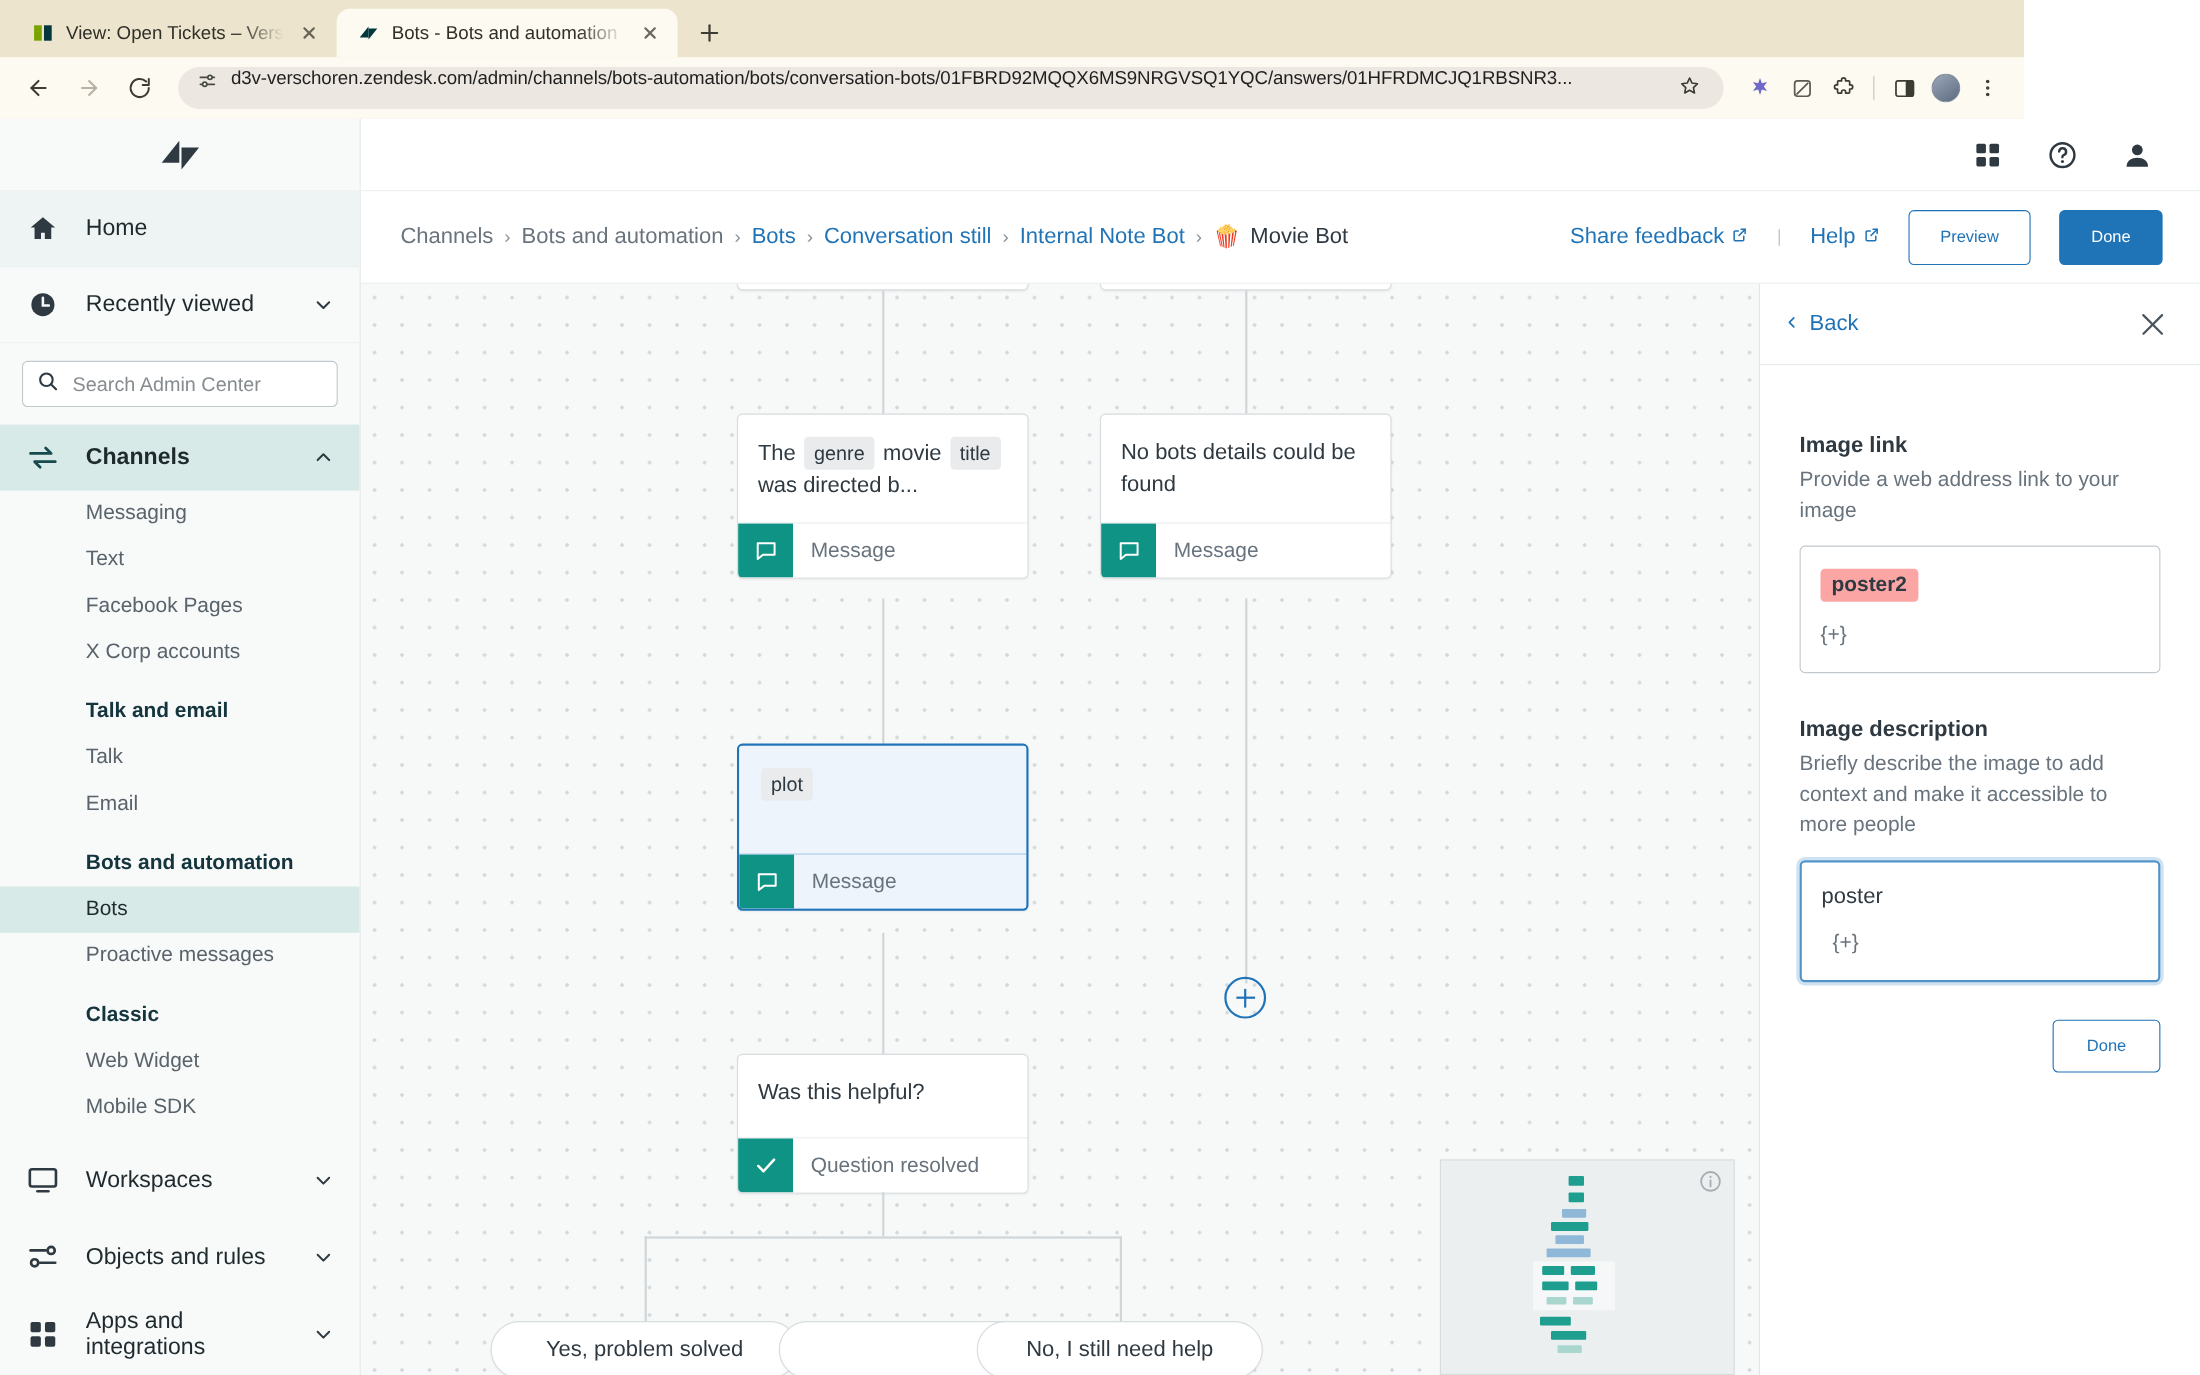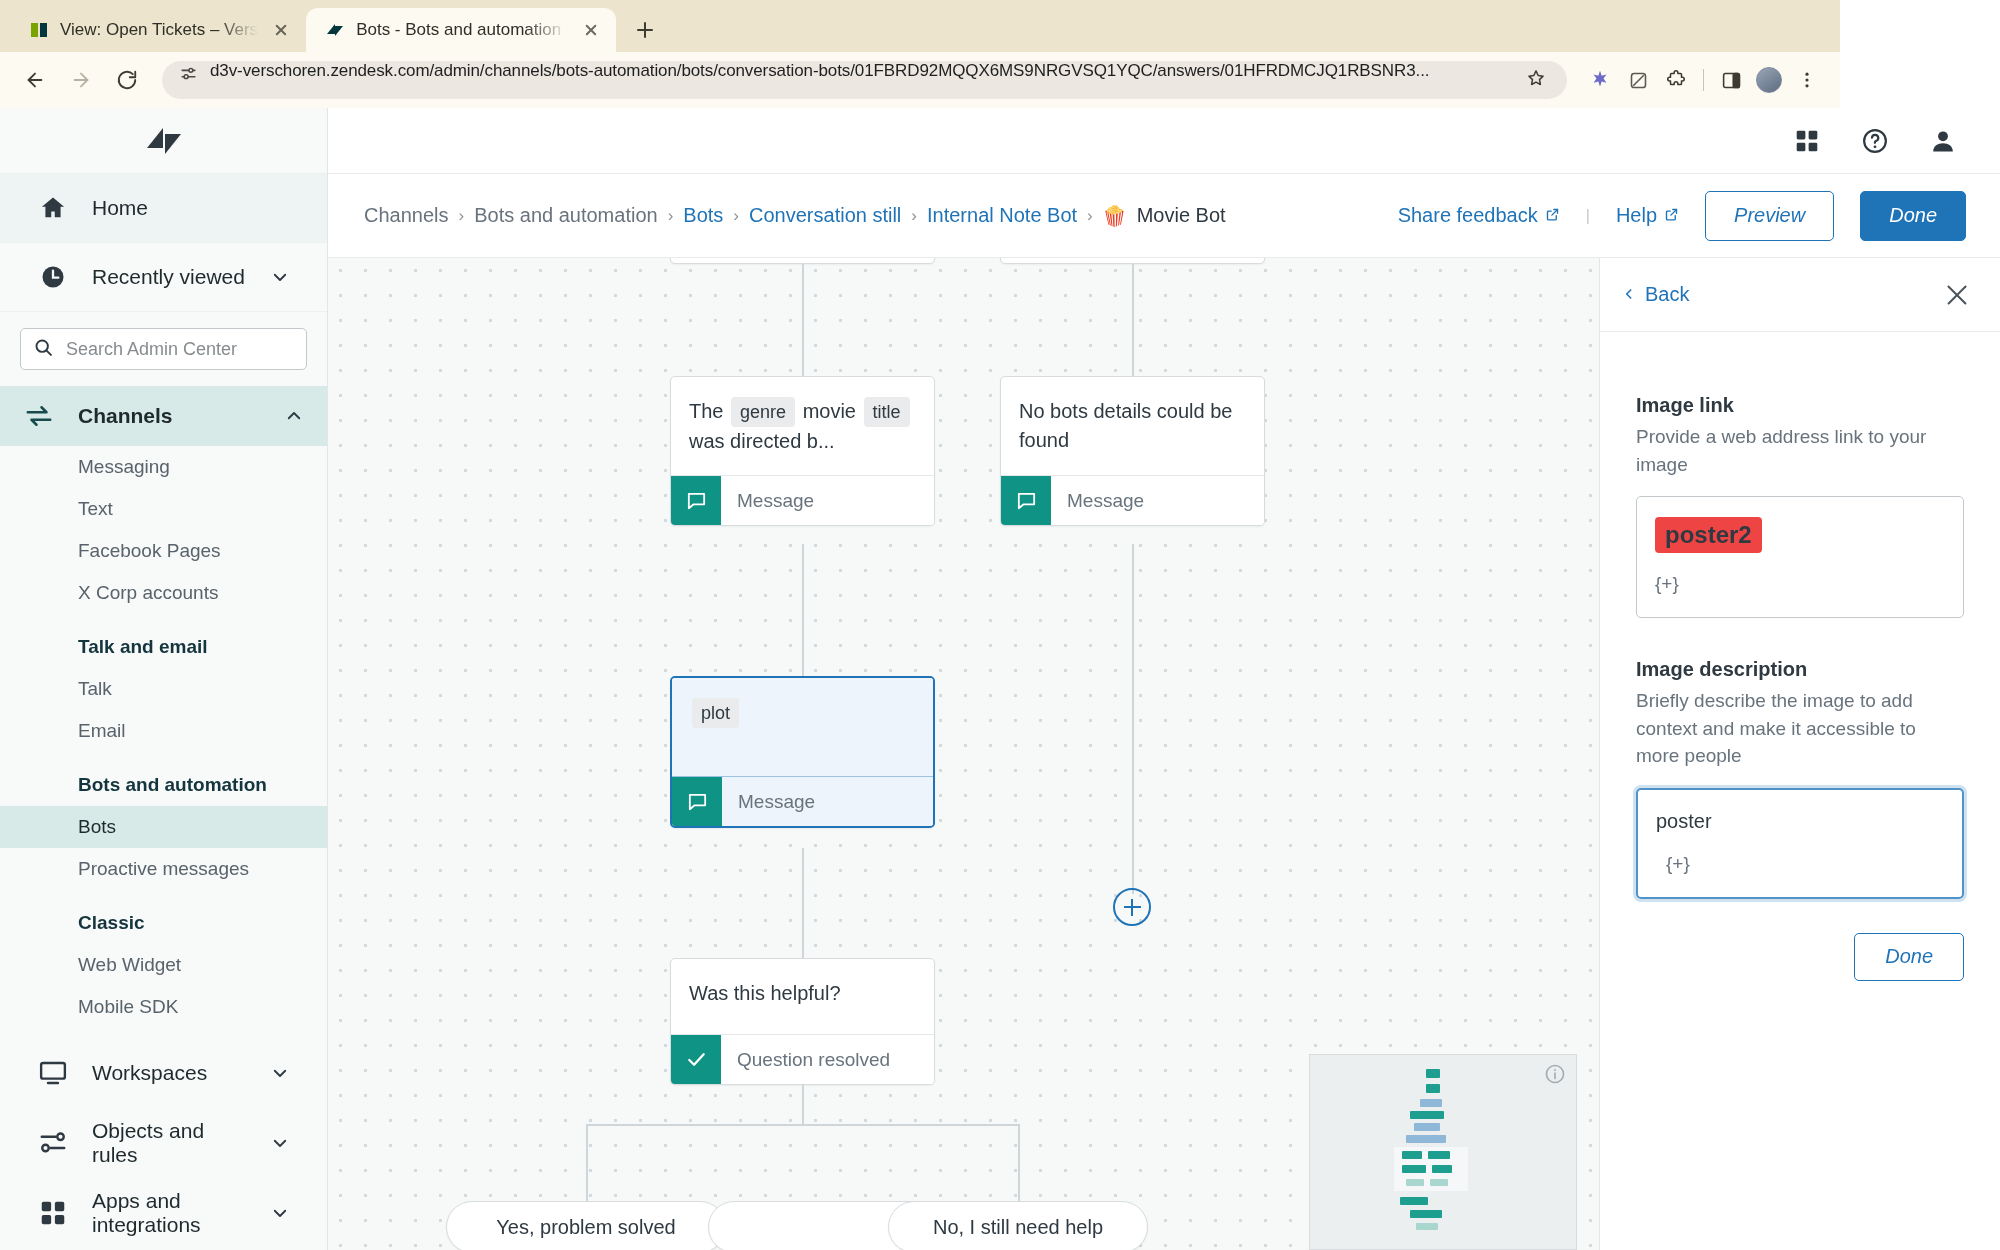--- a/index.html
+++ b/index.html
@@ -63,21 +63,21 @@
   #app { display: flex; width: 2000px; height: 1142px; }
 
   
   #sidebar {
     width: 328px; flex: 0 0 328px; background: #f8f9f9;
     border-right: 1px solid #e3e6e6; display: flex; flex-direction: column;
     overflow: hidden;
   }
   #zd-logo-row { height: 66px; display:flex; align-items:center; justify-content:center; border-bottom:1px solid #edeff0; }
   .nav-top-item {
-    height: 69px; display:flex; align-items:center; gap:22px; padding: 0 36px;
+    height: 69px; display:flex; align-items:center; gap:22px; padding: 0 22px;
     font-size: 21px; color: #1f2a2e; border-bottom: 1px solid #eef0f1;
   }
   .nav-top-item.highlight { background: #eef3f3; }
   .nav-icon { width:34px; flex:0 0 34px; display:flex; align-items:center; justify-content:center; }
   .nav-label { flex:1 1 auto; }
   .chev { width:22px; flex:0 0 22px; display:flex; align-items:center; justify-content:center; }
 
   #search-wrap { padding: 16px 20px; }
   #search-box {
     height: 42px; background:#fff; border:1px solid #c2c8cc; border-radius:5px;
@@ -117,21 +117,21 @@
   #breadcrumb { display:flex; align-items:center; gap:10px; font-size:20px; flex:1 1 auto; }
   .crumb { color:#68737d; white-space:nowrap; }
   .crumb.link { color:#1f73b7; }
   .crumb-sep { color:#8a949c; font-size:17px; }
   .crumb-final { color:#2f3941; display:flex; align-items:center; gap:9px; white-space:nowrap; }
   #header-actions { display:flex; align-items:center; gap:26px; }
   .hdr-link { color:#1f73b7; font-size:20px; display:flex; align-items:center; gap:7px; }
   .hdr-sep { color:#c2c8cc; }
   .btn {
     height: 50px; border-radius:5px; display:flex; align-items:center; justify-content:center;
-    padding: 0 28px; font-size:20px; white-space:nowrap;font-style:italic;
+    padding: 0 28px; font-size:15px; white-space:nowrap;
   }
   .btn-secondary { border:1px solid #1f73b7; color:#1f73b7; background:#fff; }
   .btn-primary { background:#1f73b7; color:#fff; border:1px solid #1f73b7; }
 
   #content-row { flex:1 1 auto; display:flex; min-height:0; }
 
   
   #canvas {
     flex: 1 1 auto; position: relative; overflow: hidden;
     background-color: #f7f9f9;
@@ -207,22 +207,22 @@
   .field-hint { font-size:19px; color:#68737d; line-height:1.45; margin-bottom:18px; }
   .rich-input {
     border:1px solid #c2c8cc; border-radius:5px; padding: 20px 18px 22px 18px;
     min-height: 100px;
   }
   .rich-input.focused {
     border:2px solid #5293c7; box-shadow: 0 0 0 3px #cee2f2; min-height: 104px;
   }
   .rich-line { font-size:20px; color:#2f3941; }
   .placeholder-token {
-    display:inline-block; background:#ef4444; border-radius:4px; padding: 4px 10px;
-    font-size:24px; font-weight:700; color:#2f3941;
+    display:inline-block; background:#fca5a5; border-radius:4px; padding: 4px 10px;
+    font-size:19px; font-weight:700; color:#2f3941;
   }
   .curly { font-size:19px; color:#68737d; margin-top:20px; display:block; }
   .curly.indented { margin-left: 10px; }
   #panel-done-row { display:flex; justify-content:flex-end; margin-top: 34px; }
 </style>
 </head>
 <body>
 
 <div id="browser-chrome">
 

